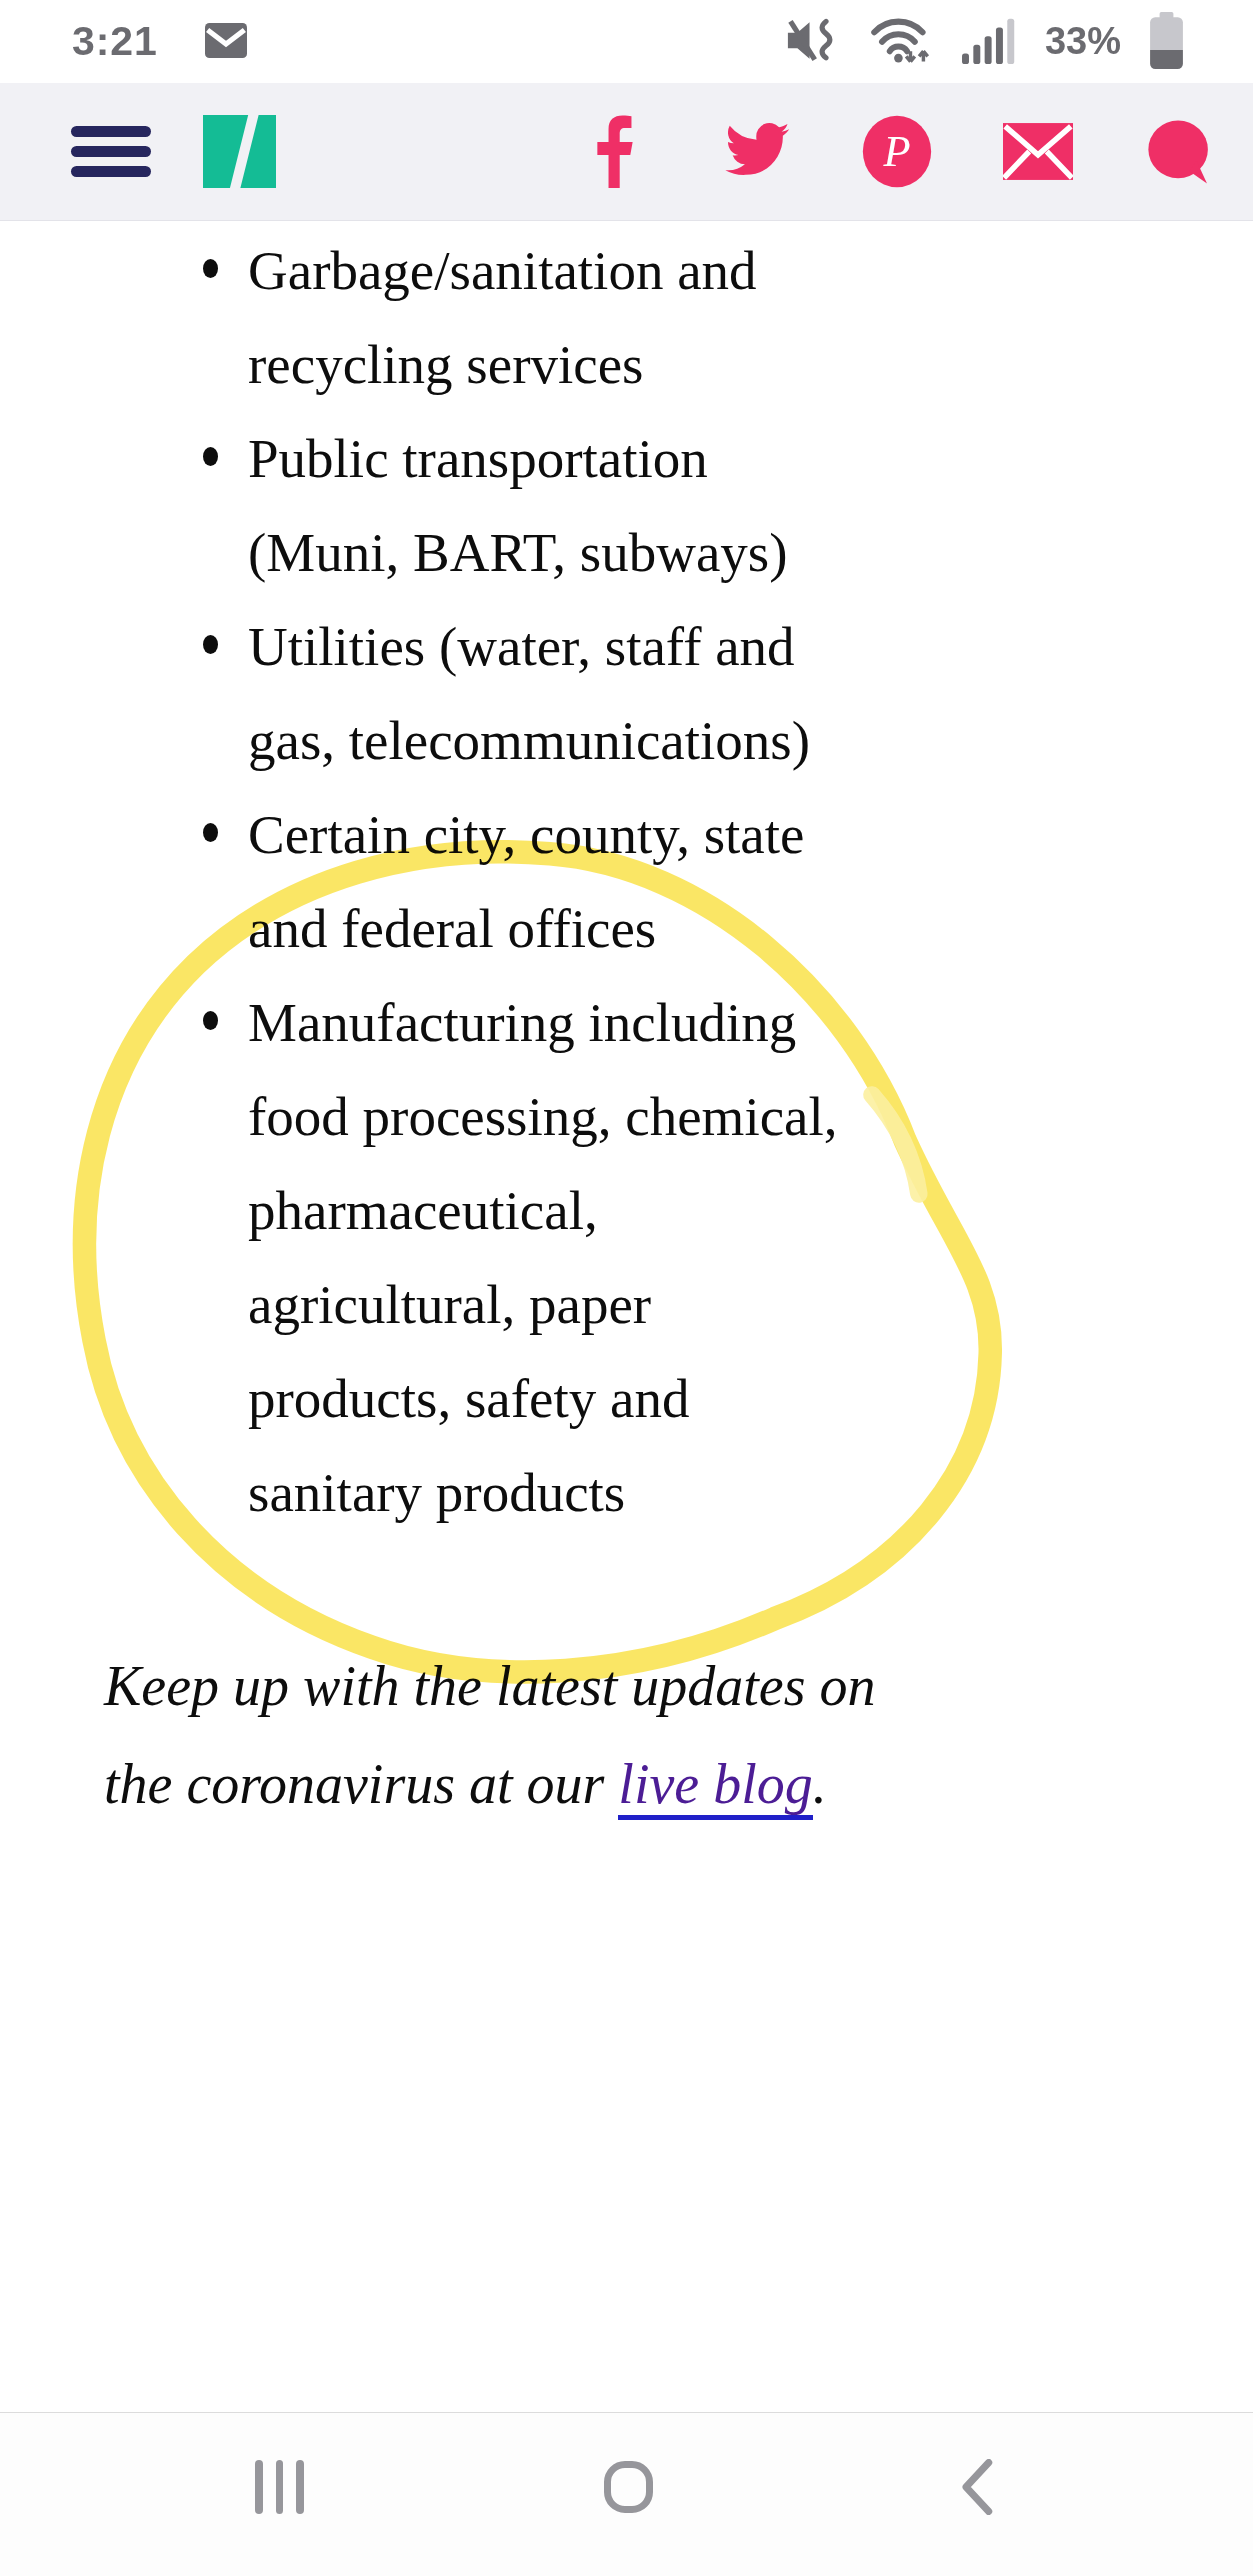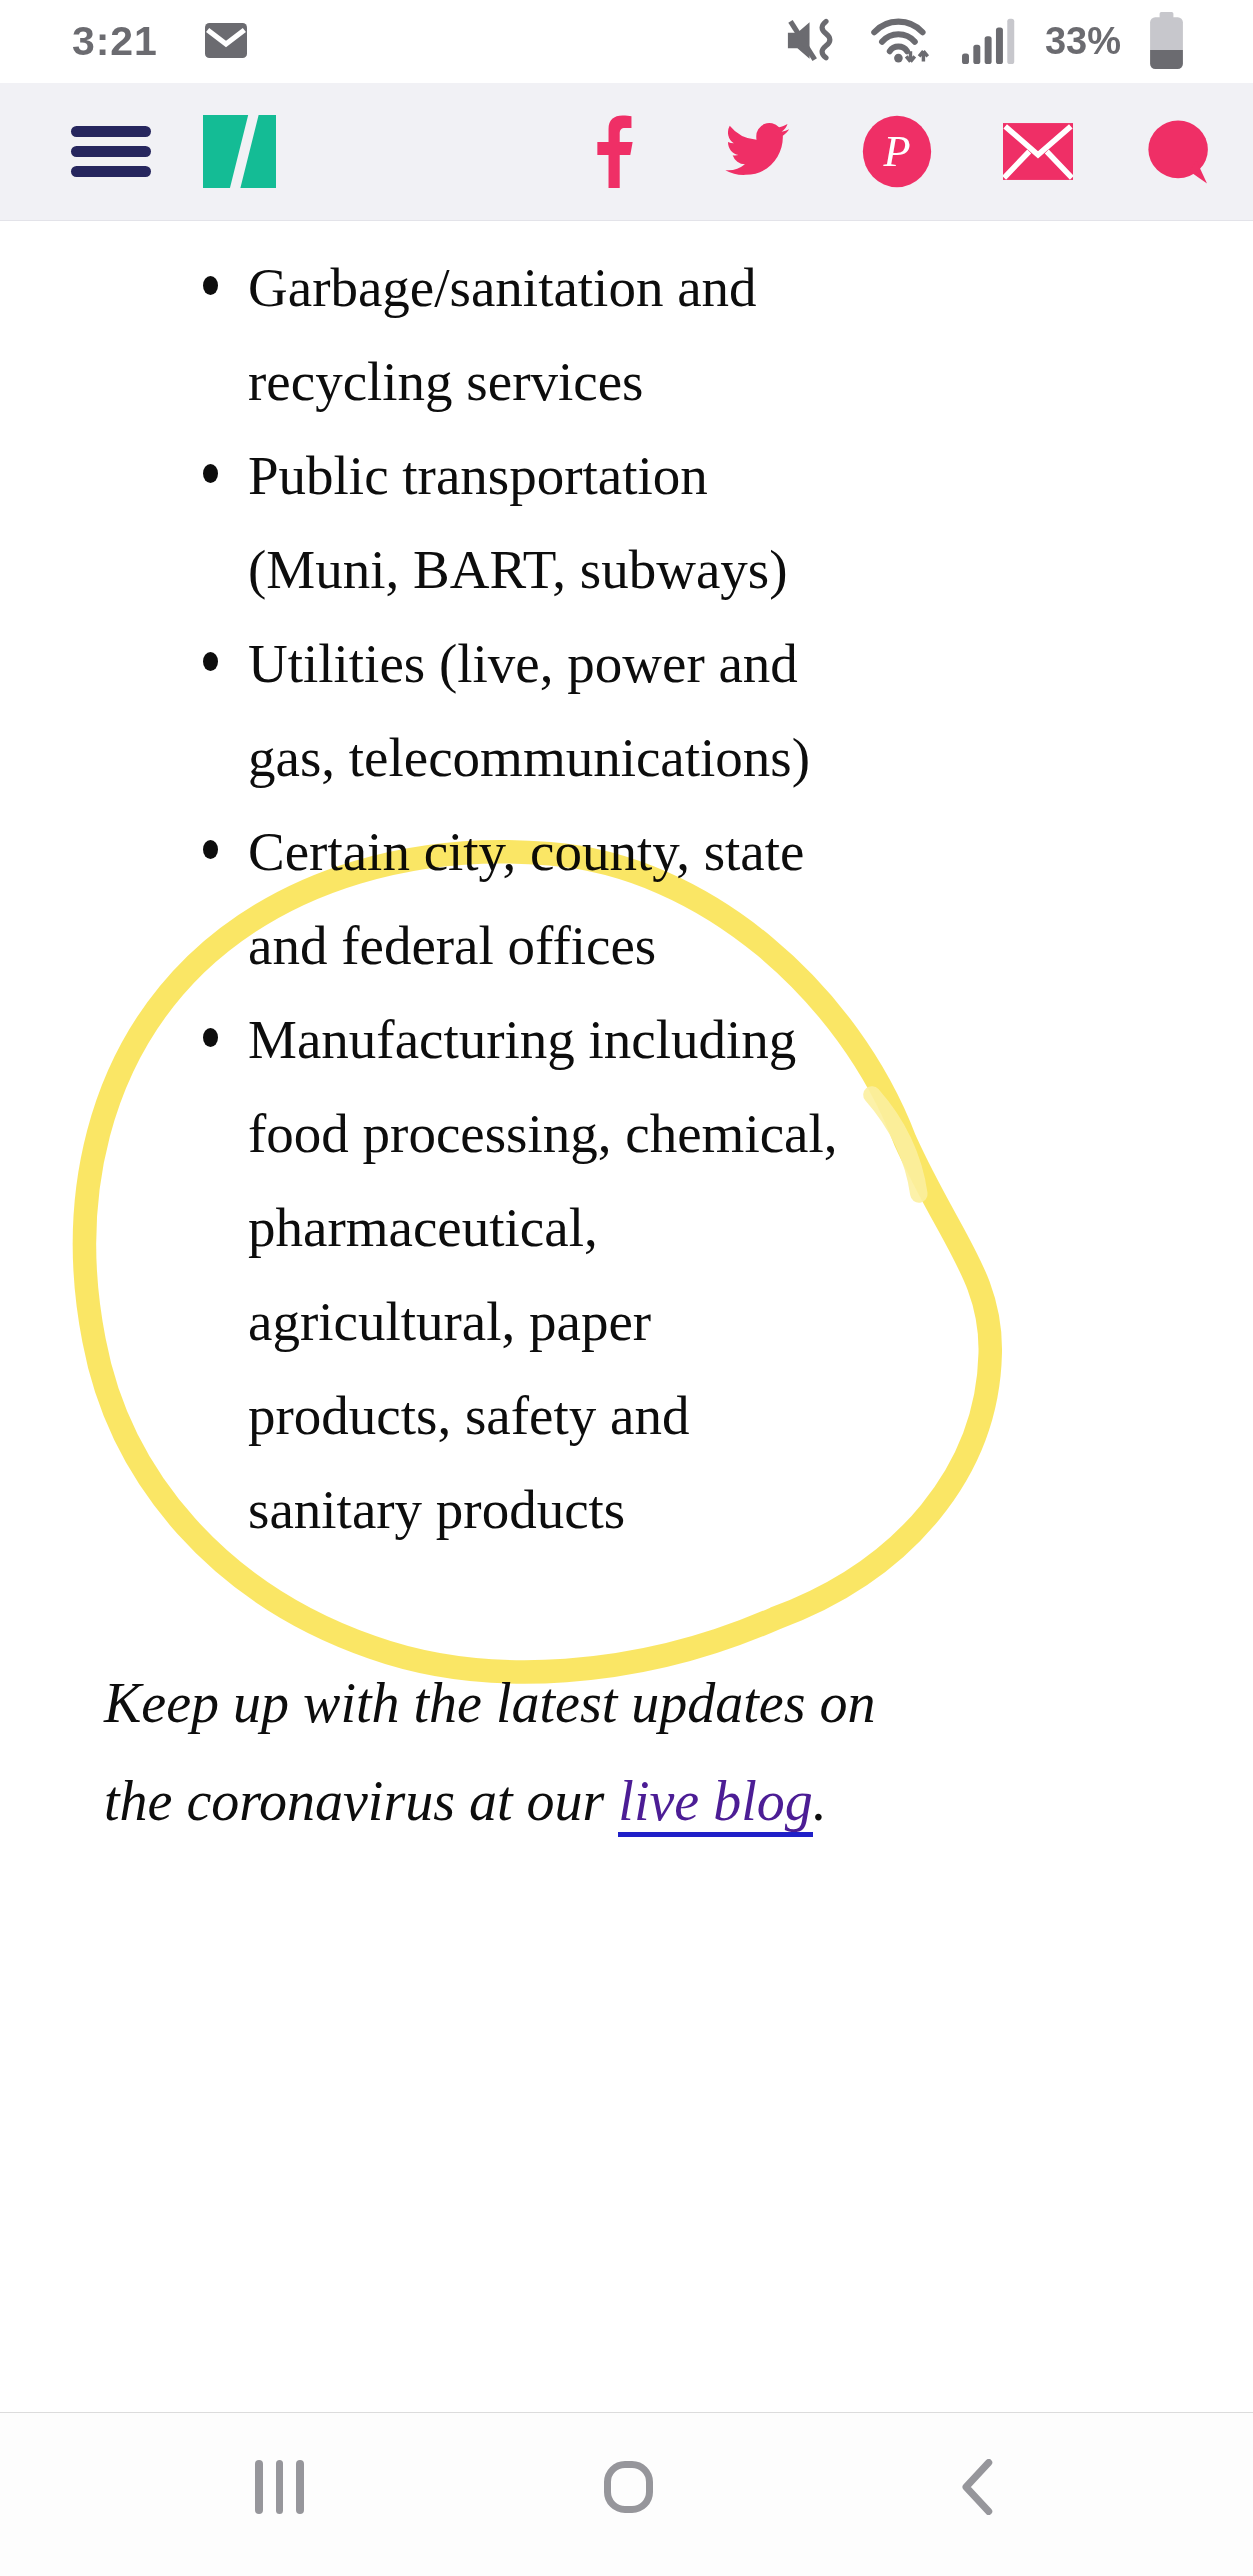--- a/index.html
+++ b/index.html
@@ -20,21 +20,21 @@
   .app-header{position:absolute;top:83px;left:0;width:1253px;height:138px;background:#f1f1f5;
               border-bottom:1.7px solid #e3e3e9;box-sizing:border-box;
               display:flex;align-items:center;padding:0 39px 0 71px;}
   .hamburger{width:80px;height:51px;display:flex;flex-direction:column;justify-content:space-between;cursor:pointer;}
   .hamburger span{display:block;width:80px;height:11.3px;background:#26265e;border-radius:7px;}
   .logo{margin-left:52px;width:73px;height:73px;}
   .social-row{margin-left:auto;display:flex;align-items:center;gap:71px;}
   .social-icon{width:70px;height:70px;display:flex;align-items:center;justify-content:center;cursor:pointer;}
 
   
-  .content{position:absolute;top:239px;left:0;width:1093px;}
+  .content{position:absolute;top:222px;left:0;width:1093px;}
   ul.essential-list{list-style:none;margin:0;padding:1.7px 0 0 248px;}
   ul.essential-list li{position:relative;font-family:"Liberation Serif","DejaVu Serif",serif;
       font-size:55px;line-height:94px;color:#0d0d0d;}
   ul.essential-list li .li-text{white-space:pre-line;}
   ul.essential-list li::before{content:"";position:absolute;left:-45px;top:35px;width:15px;height:19px;
       background:#0d0d0d;border-radius:50%;}
   .editor-note{margin:97px 0 0 104px;width:1079px;font-family:"Liberation Serif","DejaVu Serif",serif;
       font-style:italic;font-size:56px;line-height:98px;color:#0d0d0d;}
   .editor-note .note-text{white-space:pre-line;margin-top:20px;}
   .live-blog-link{color:#4c1d95;text-decoration:none;border-bottom:5.2px solid #2020c8;cursor:pointer;}
@@ -149,21 +149,21 @@
       </span>
     </div>
   </div>
 
   <div class="content">
     <ul class="essential-list">
       <li><span class="li-text">Garbage/sanitation and
 recycling services</span></li>
       <li><span class="li-text">Public transportation
 (Muni, BART, subways)</span></li>
-      <li><span class="li-text">Utilities (live, power and
+      <li><span class="li-text">Utilities (water, staff and
 gas, telecommunications)</span></li>
       <li><span class="li-text">Certain city, county, state
 and federal offices</span></li>
       <li><span class="li-text">Manufacturing including
 food processing, chemical,
 pharmaceutical,
 agricultural, paper
 products, safety and
 sanitary products</span></li>
     </ul>

